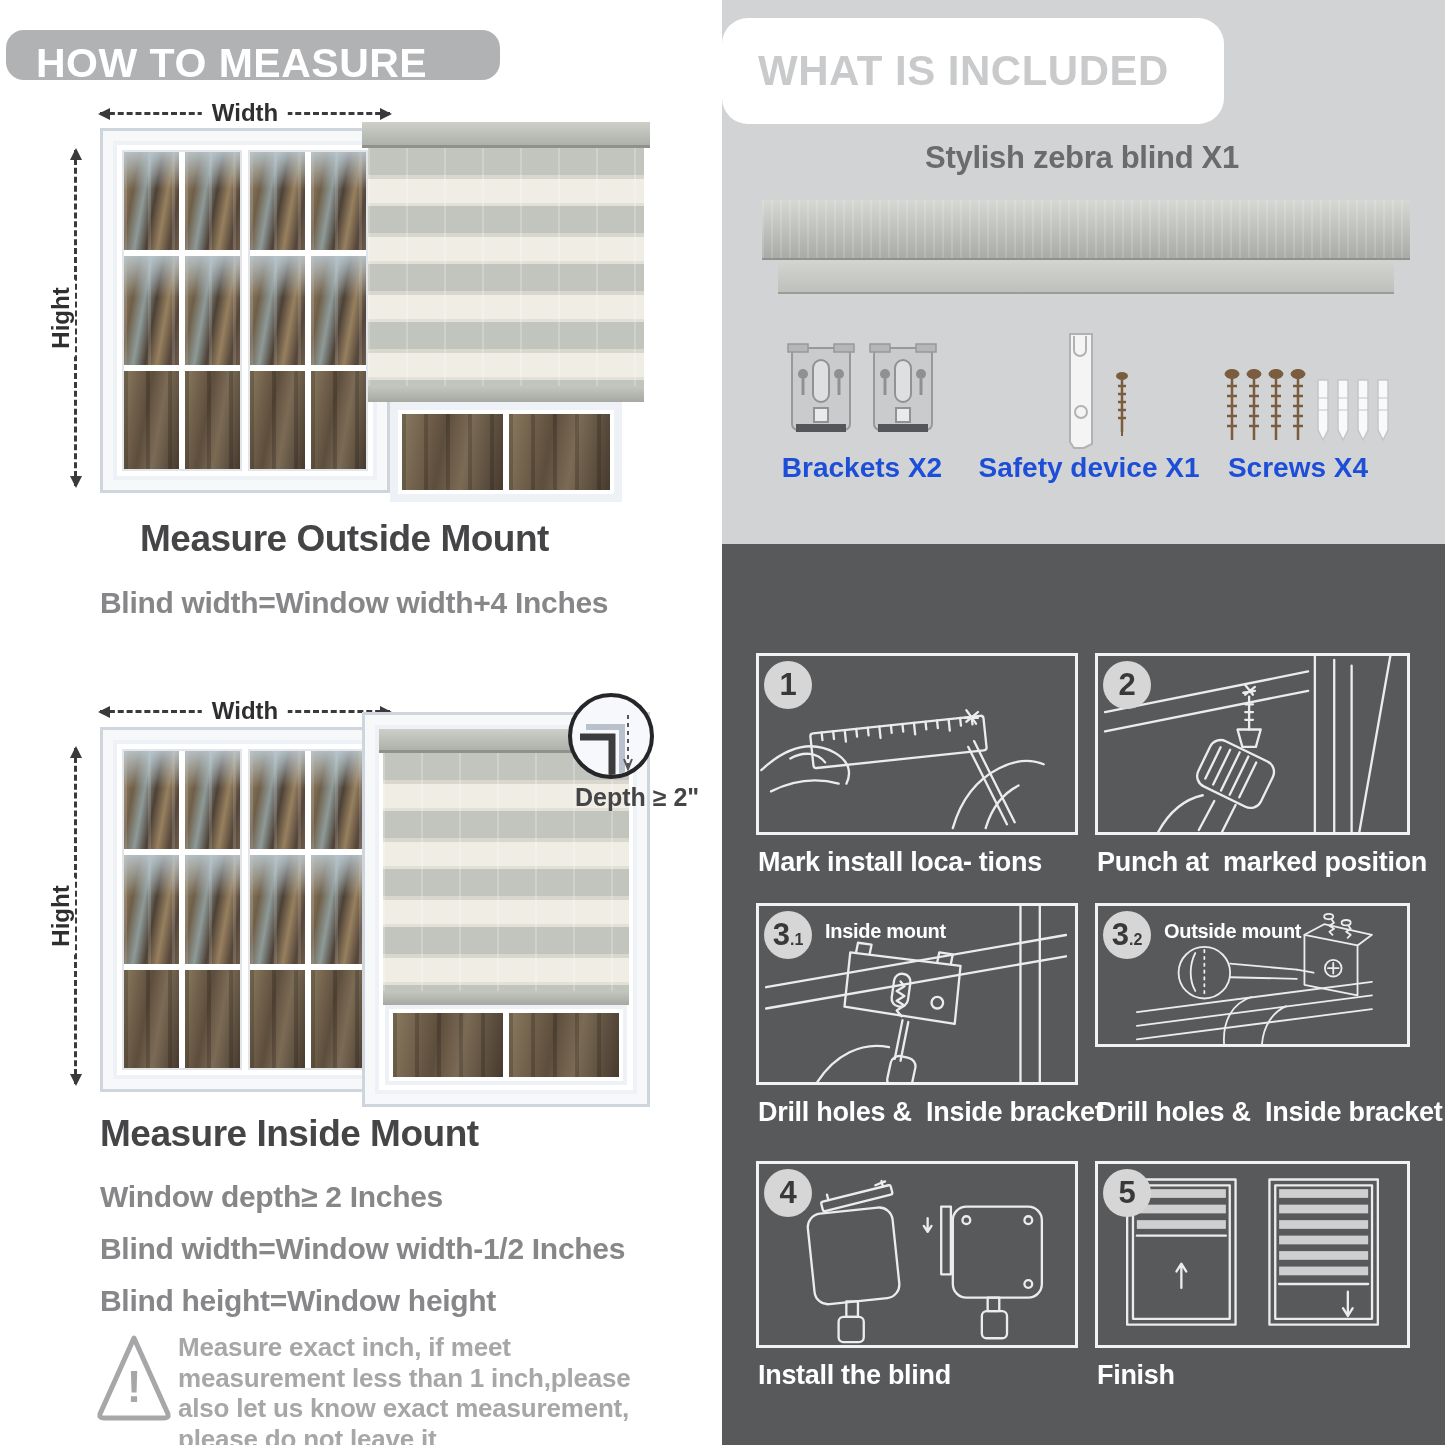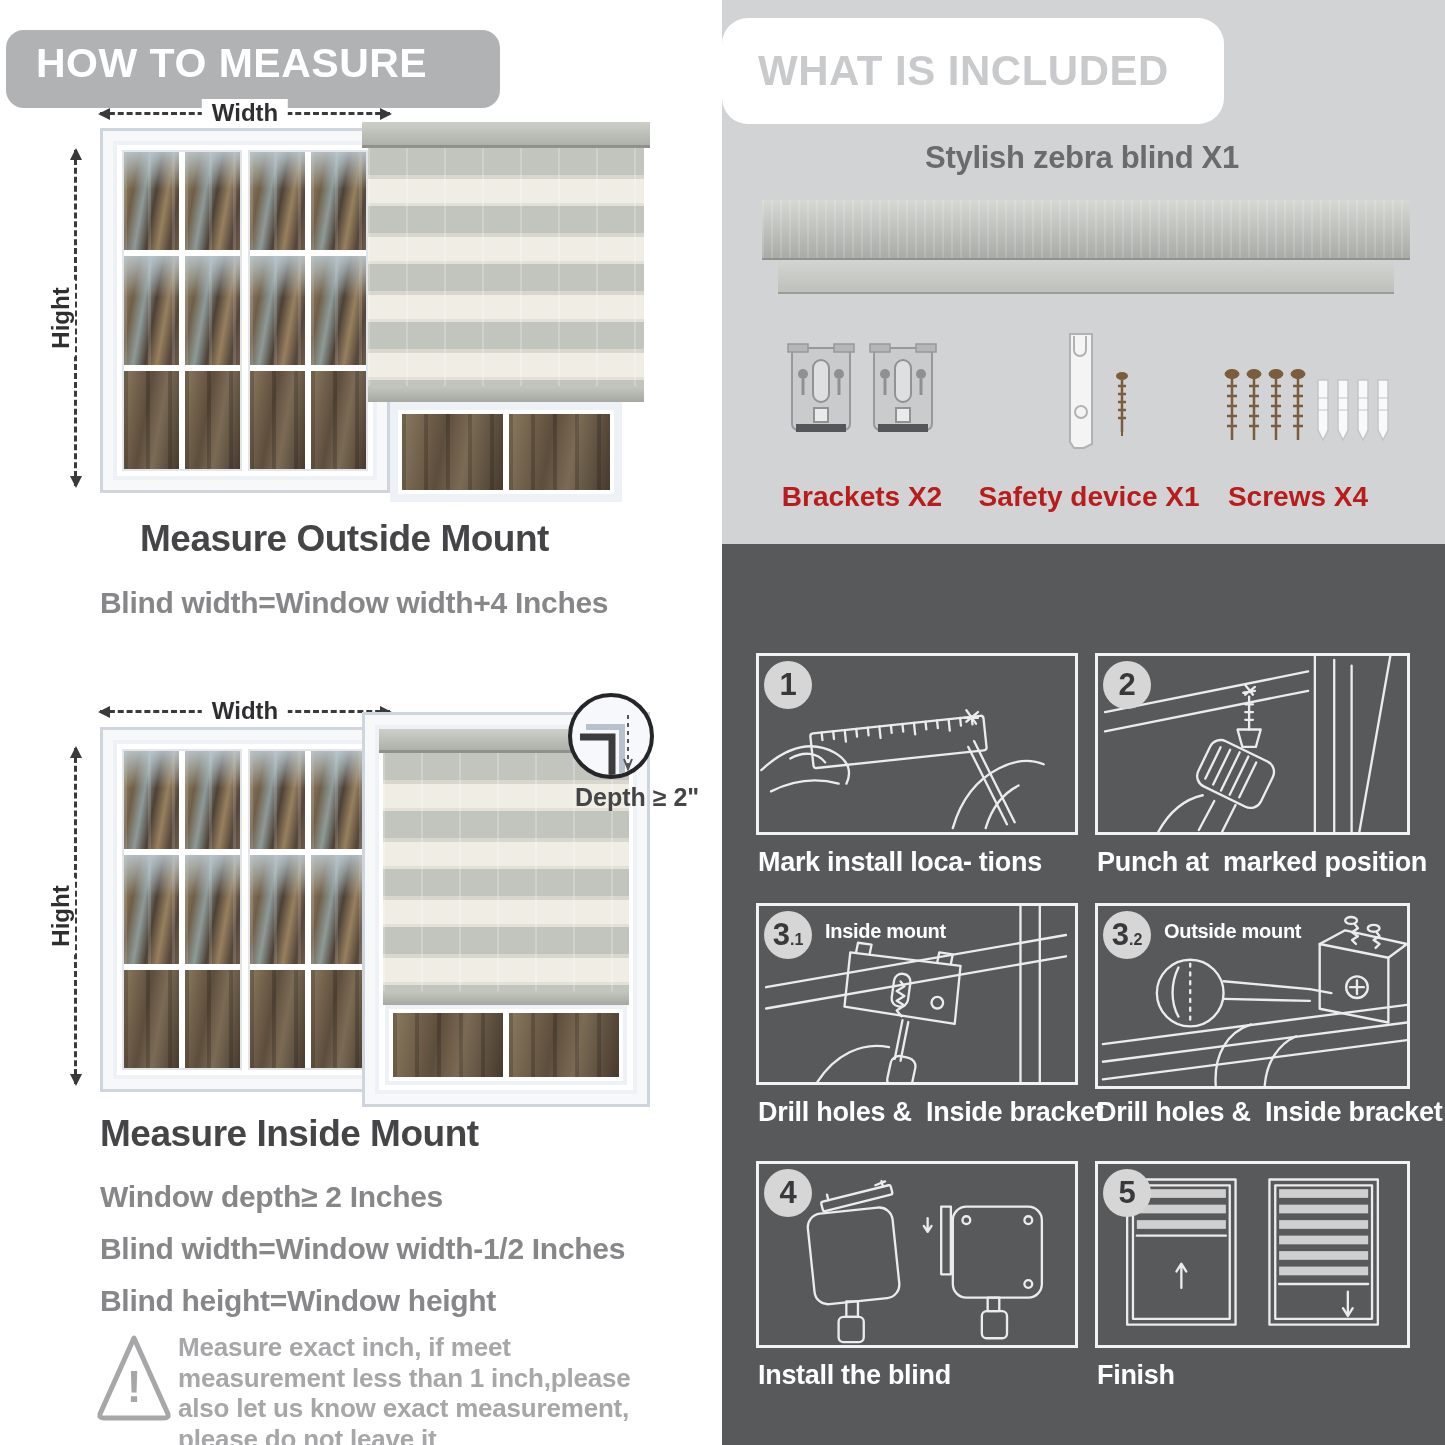--- a/index.html
+++ b/index.html
@@ -2,21 +2,21 @@
 <html><head>
 <meta charset="utf-8">
 <style>
   html,body{margin:0;padding:0;background:#fff;}
   *{box-sizing:border-box;}
   .canvas{position:relative;width:1445px;height:1445px;background:#fff;overflow:hidden;
           font-family:"Liberation Sans",sans-serif;}
   .abs{position:absolute;}
 
   
-  .hdr-left{left:6px;top:30px;width:494px;height:78px;background:#b1b2b4;border-radius:18px;
+  .hdr-left{left:6px;top:30px;width:494px;height:50px;background:#b1b2b4;border-radius:18px;
             color:#fff;font-size:41px;font-weight:bold;letter-spacing:.5px;line-height:66px;padding-left:30px;}
   .h2{font-weight:bold;color:#454547;font-size:37px;letter-spacing:-.5px;}
   .bodyline{font-weight:bold;color:#87878a;font-size:30px;letter-spacing:-.3px;}
 
   
   .winfig{background:#eef1f5;border:3px solid #cfd5dc;box-shadow:inset 0 0 0 10px #f6f8fa;padding:14px;}
   .sashwrap{display:flex;gap:6px;width:100%;height:100%;background:#fff;padding:5px;}
   .sash{flex:1;display:grid;grid-template-columns:1fr 1fr;grid-template-rows:1fr 1.1fr 1fr;gap:6px;
         background:#fff;border:2px solid #e2e6ea;}
   .pane{background:
@@ -56,21 +56,21 @@
   
   .right-top{left:722px;top:0;width:723px;height:544px;background:#d2d3d5;}
   .hdr-included{left:0;top:18px;width:502px;height:106px;background:#fff;border-radius:26px;
                 color:#c9cacc;font-size:42px;font-weight:bold;letter-spacing:.5px;line-height:106px;padding-left:36px;}
   .stylish{left:120px;top:140px;width:480px;text-align:center;color:#6b6b6d;font-size:31px;font-weight:bold;letter-spacing:-.3px;}
   .rail-main{left:40px;top:200px;width:648px;height:60px;
              background:repeating-linear-gradient(90deg,rgba(255,255,255,.15) 0 2px,rgba(0,0,0,0) 2px 9px),
                         linear-gradient(#d6d8d4,#bbbdb9 60%,#a9aba7);border-bottom:2px solid #90928e;}
   .rail-sub{left:56px;top:262px;width:616px;height:32px;
             background:linear-gradient(#d2d4d0,#bec0bc);border-bottom:2px solid #9b9d99;}
-  .plabel{top:481px;color:#b91c1c;font-size:28px;font-weight:bold;white-space:nowrap;transform:translateX(-50%);text-align:center;}
+  .plabel{top:452px;color:#1d4ed8;font-size:28px;font-weight:bold;white-space:nowrap;transform:translateX(-50%);text-align:center;}
 
   
   .right-bottom{left:722px;top:544px;width:723px;height:901px;background:#58595b;}
   .hdr-mount{left:23px;top:22px;width:576px;height:100px;background:#fff;border-radius:26px;
              color:#3e3e40;font-size:43px;font-weight:bold;letter-spacing:-.5px;line-height:100px;padding-left:34px;}
   .panel{border:3px solid #f2f2f2;background:#58595b;}
   .badge{position:absolute;left:5px;top:5px;width:48px;height:48px;border-radius:50%;background:#d6d6d6;
          color:#39393b;text-align:center;line-height:48px;}
   .badge .bn{font-size:31px;font-weight:bold;}
   .badge .bs{font-size:16px;font-weight:bold;}
@@ -338,21 +338,21 @@
         <g transform="rotate(12 146 172)">
             <rect x="132" y="156" width="26" height="34" rx="9"></rect>
           </g>
         <path d="M58,182 C76,154 104,140 132,146"></path>
       </svg>
       <div class="badge"><span class="bn">3</span><span class="bs">.1</span></div>
       <div class="ptitle">Inside mount</div>
     </div>
     <div class="abs caption" style="left:36px;top:553px;">Drill holes &amp;  Inside bracket</div>
 
-    <div class="abs panel" style="left:373px;top:359px;width:315px;height:186px;">
+    <div class="abs panel" style="left:373px;top:359px;width:315px;height:144px;">
       <svg class="lineart" viewBox="0 0 315 182">
         <path d="M5,140 L315,100"></path>
           <path d="M5,158 L315,118"></path>
           <path d="M5,176 L315,136"></path>
         <path d="M226,38 L296,52 L296,118 L226,104 Z"></path>
         <path d="M226,38 L252,24 L315,38 L296,52"></path>
         <path d="M262,18 l3,4 l-6,4 l6,4 l-6,4 l4,4"></path>
         <ellipse cx="258" cy="14" rx="6" ry="3.5"></ellipse>
         <path d="M284,26 l3,4 l-6,4 l6,4 l-4,4"></path>
         <ellipse cx="281" cy="22" rx="6" ry="3.5"></ellipse>

